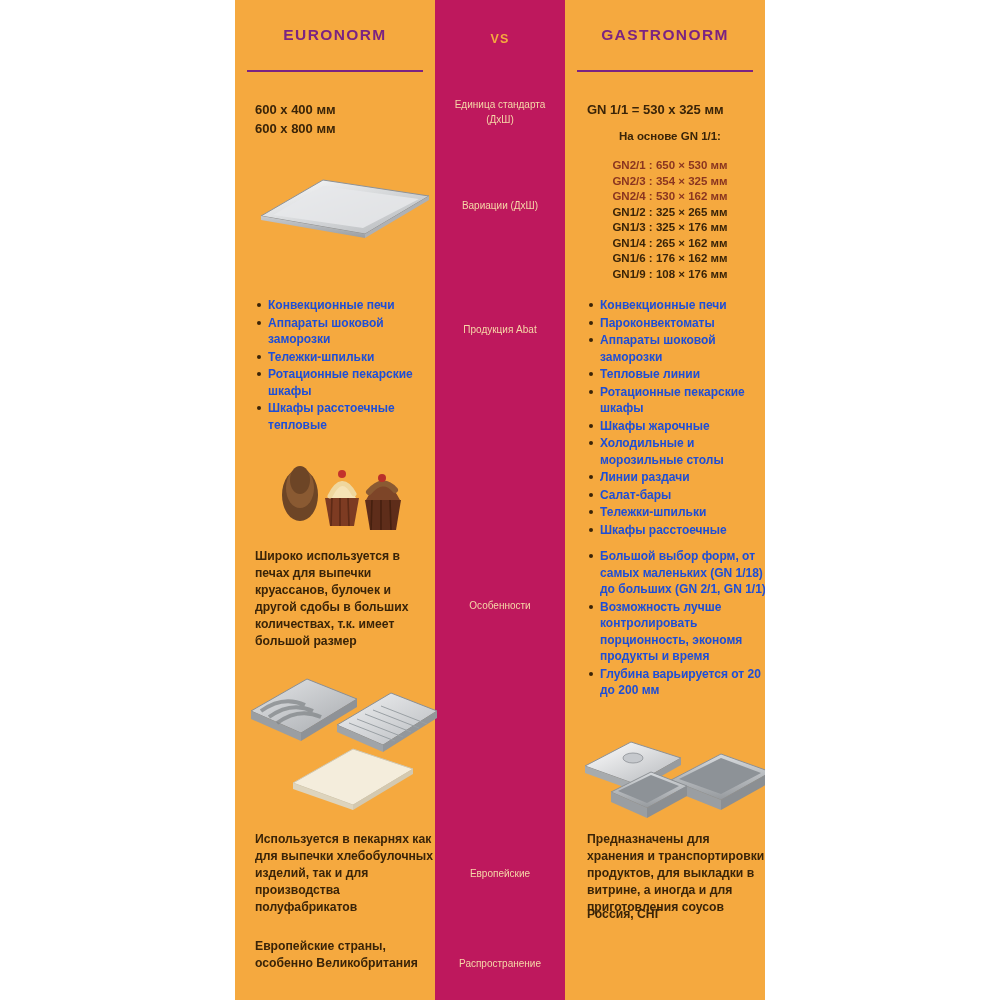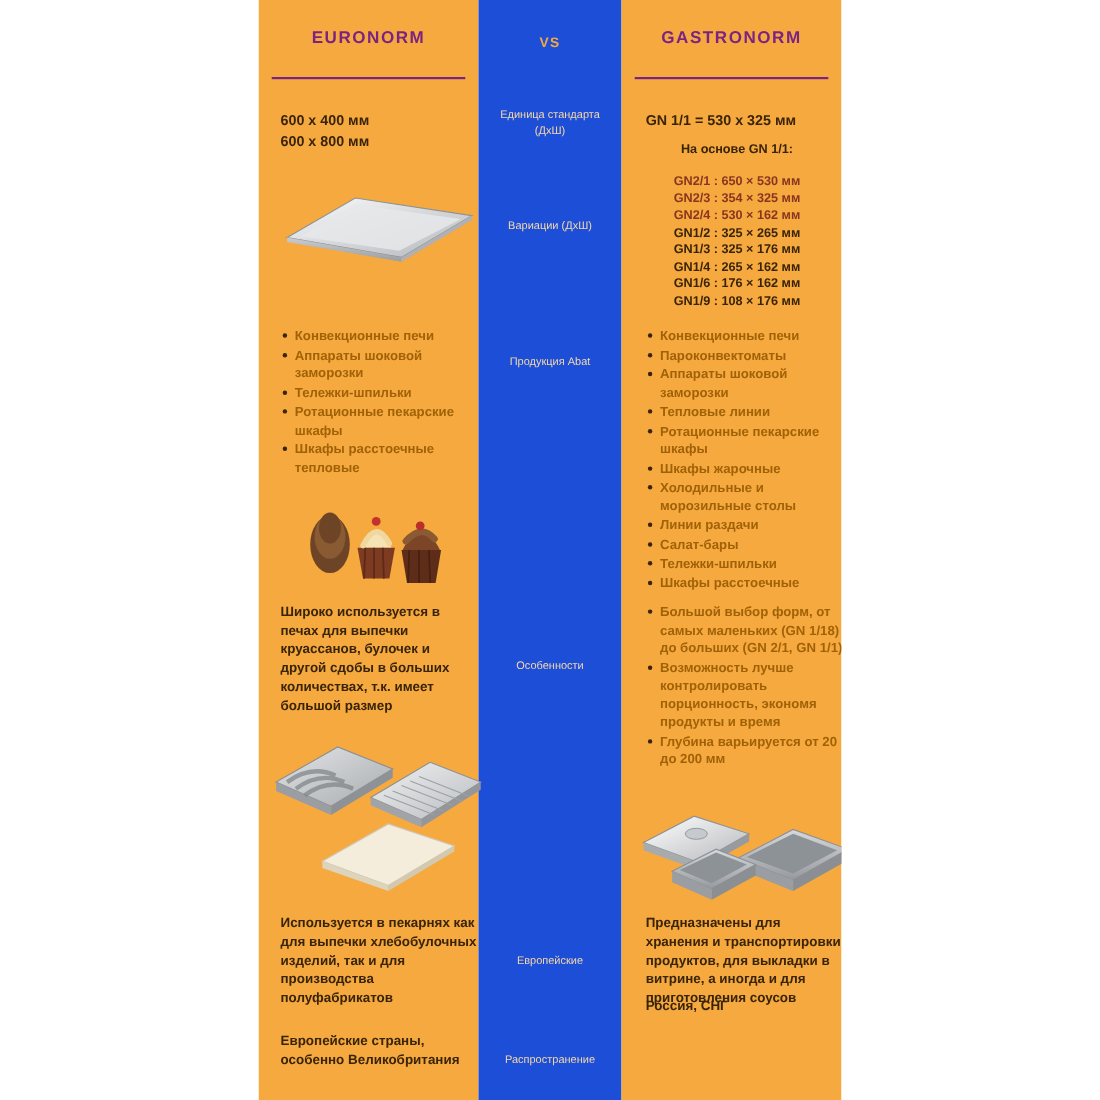--- a/index.html
+++ b/index.html
@@ -32,21 +32,21 @@
   .col {
     position: relative;
     box-sizing: border-box;
   }
   .col-left {
     width: 200px;
     background: #f5a93f;
   }
   .col-mid {
     width: 130px;
-    background: #1d4ed8;
+    background: #be185d;
   }
   .col-right {
     width: 200px;
     background: #f5a93f;
   }
 
   
   .head {
     height: 78px;
     box-sizing: border-box;
@@ -92,21 +92,21 @@
     font-weight: bold;
   }
   ul.bullets {
     list-style: none;
     margin: 0;
     padding: 0;
   }
   ul.bullets li {
     position: relative;
     padding-left: 13px;
-    color: #a16207;
+    color: #1d4ed8;
     font-size: 12px;
     line-height: 16.5px;
     font-weight: bold;
     margin-bottom: 1px;
   }
   ul.bullets li:before {
     content: "";
     position: absolute;
     left: 2px;
     top: 6px;

